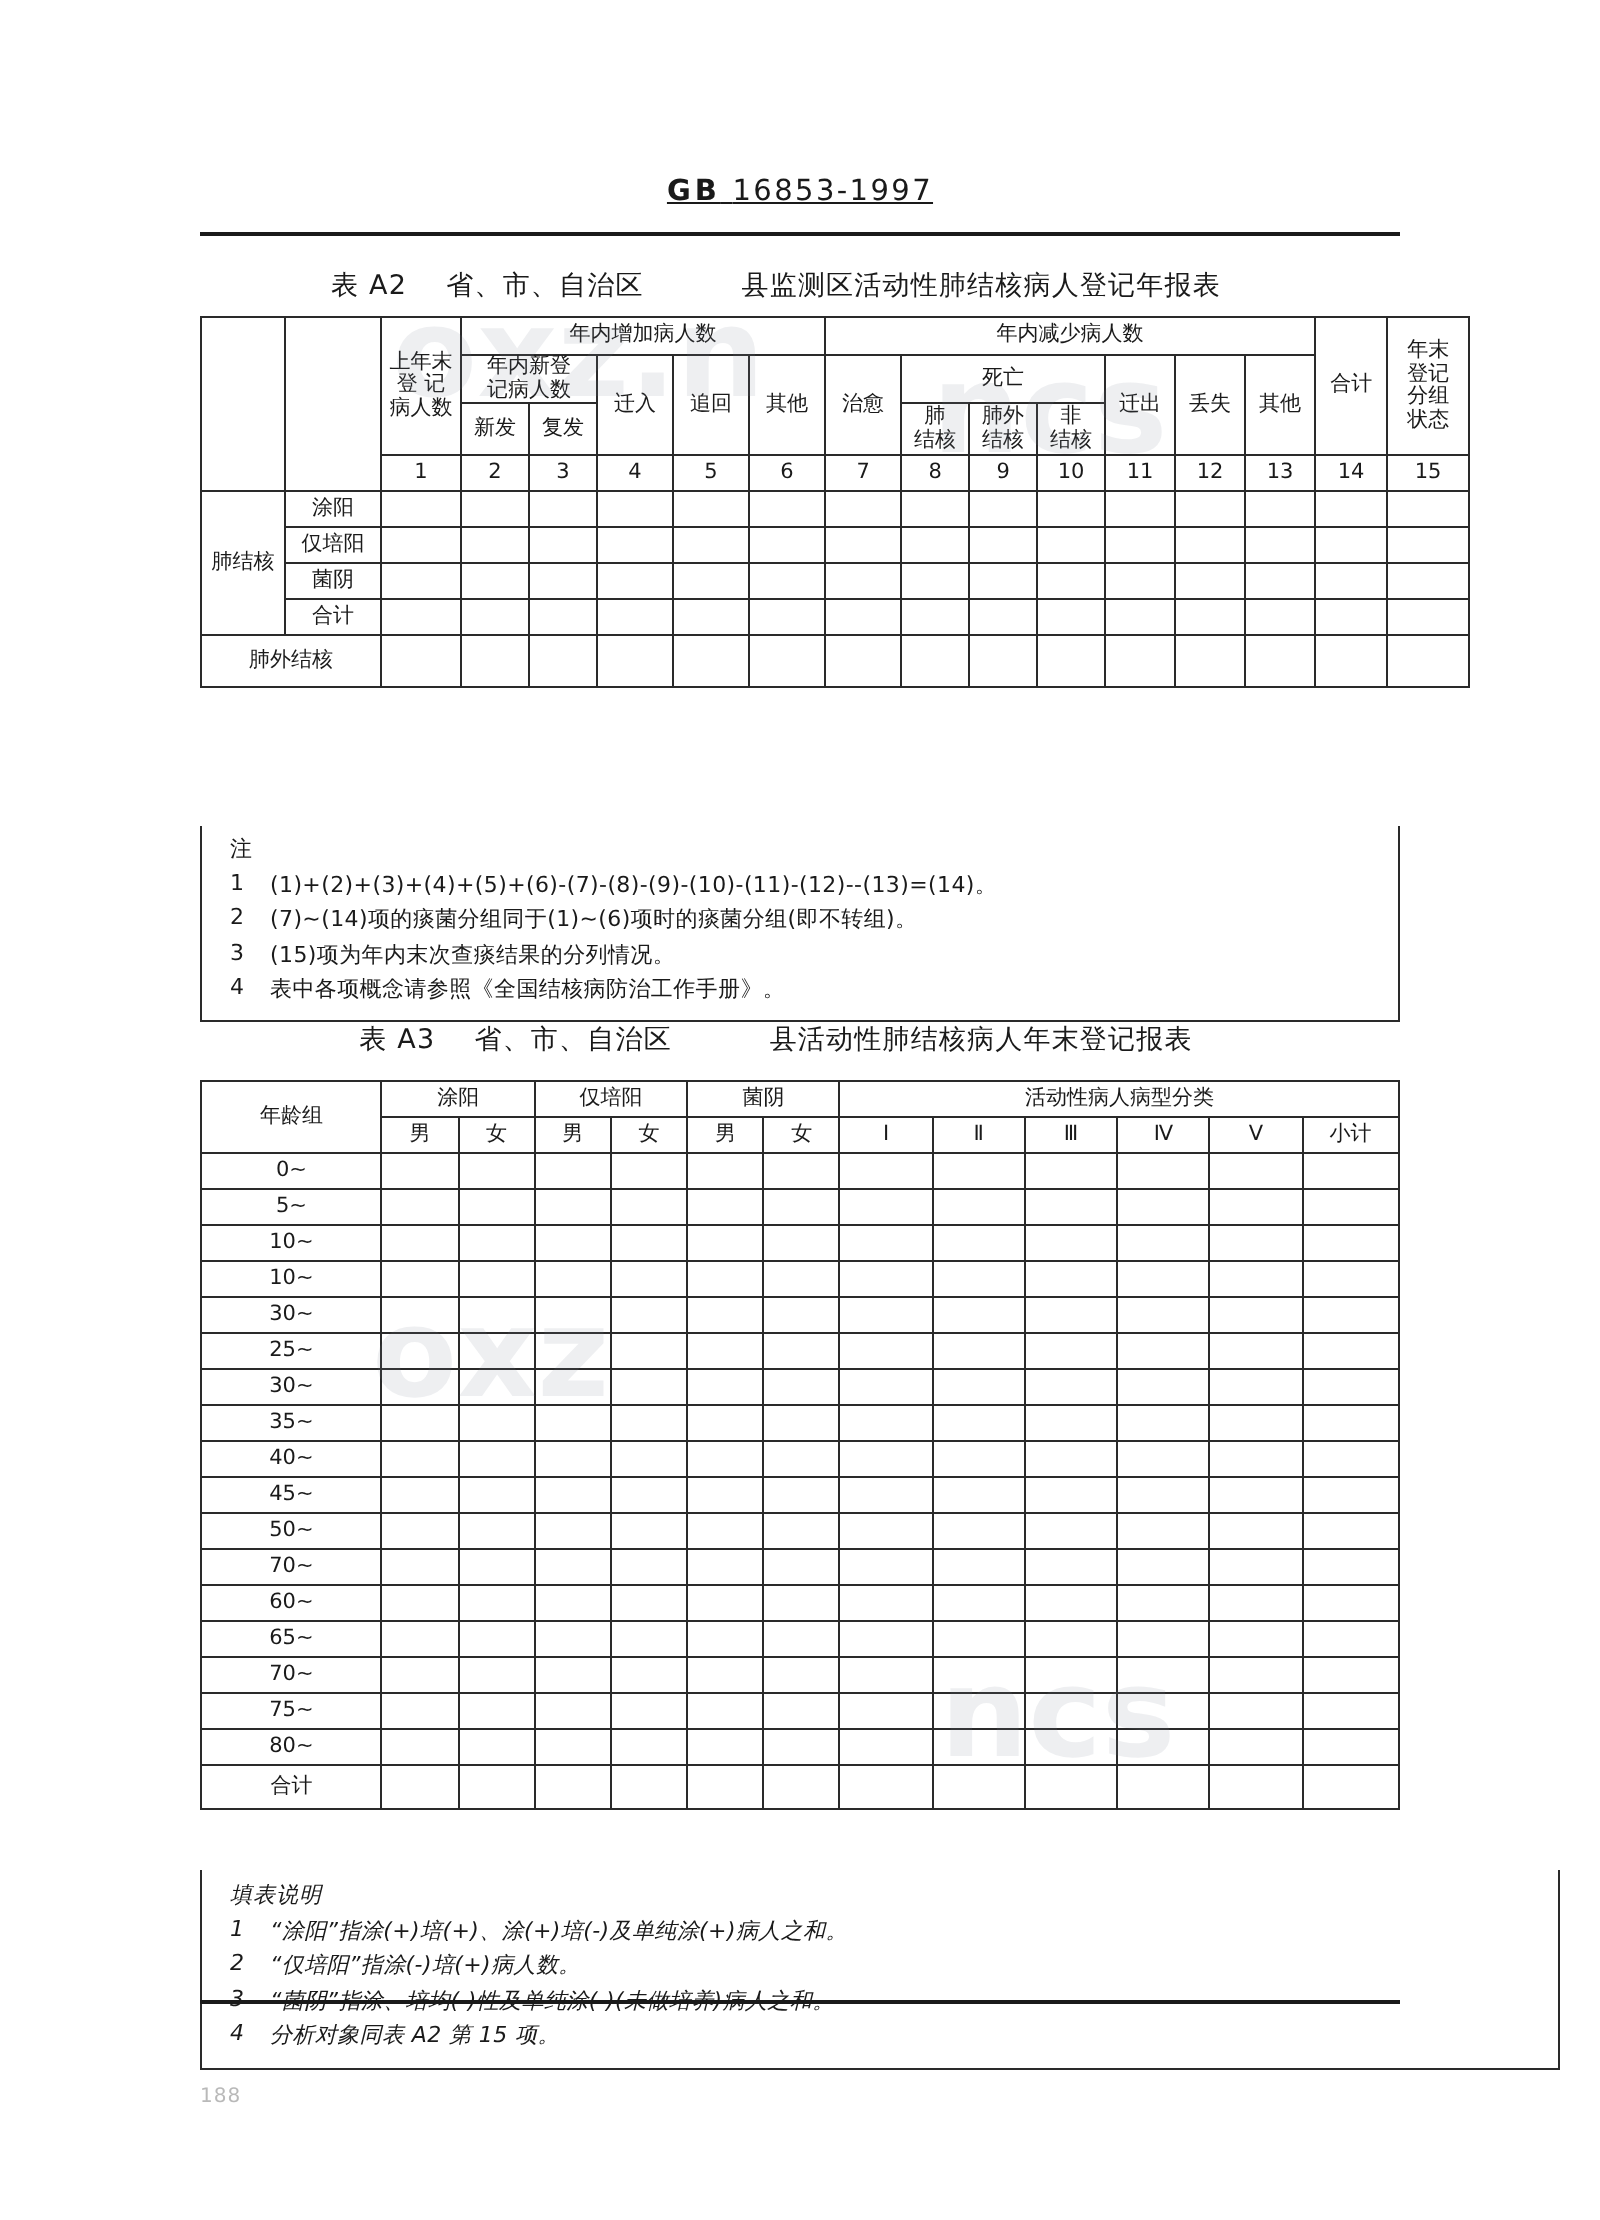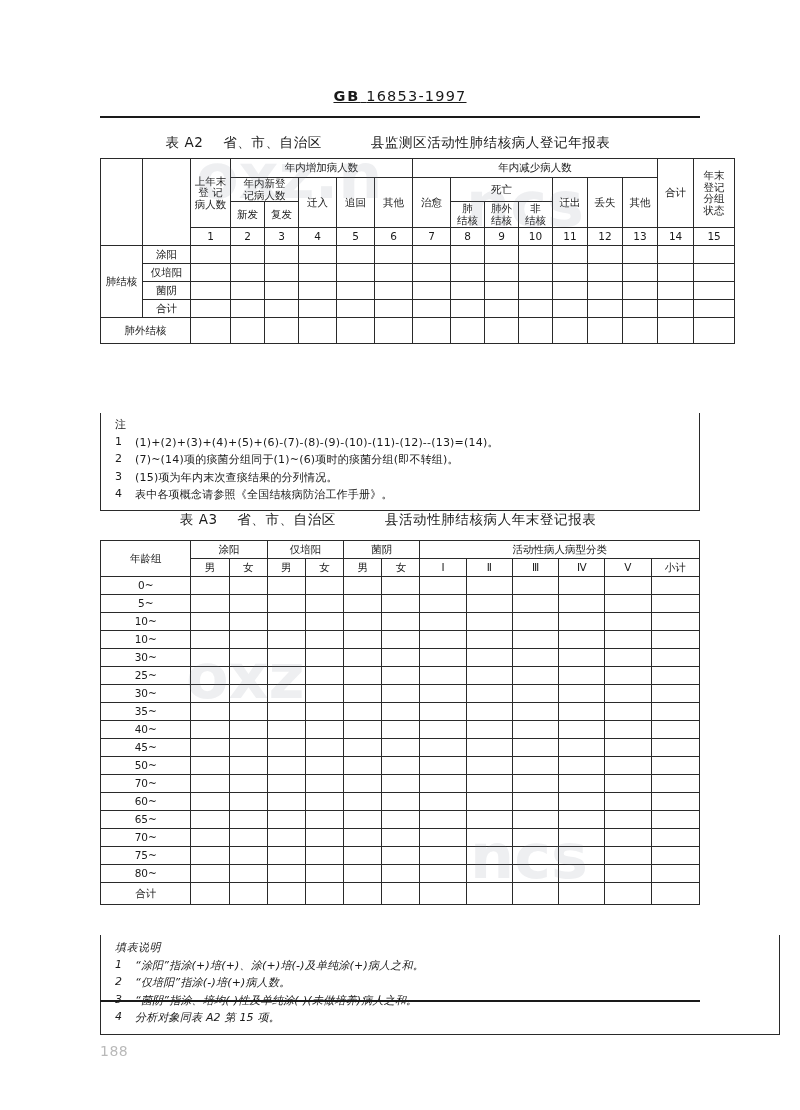--- a/index.html
+++ b/index.html
@@ -143,21 +143,21 @@
     top: 1000px;
     left: 100px;
     width: 600px;
     height: 2px;
     background: #1a1a1a;
   }
   .page-number {
     position: absolute;
     left: 100px;
     top: 1043px;
-    font-size: 14px;
+    font-size: 10px;
     color: #b9b9b9;
     letter-spacing: 0.5px;
   }
   
   .watermark {
     position: absolute;
     left: 0; top: 0;
     width: 800px; height: 964px;
     pointer-events: none;
     z-index: 5;

